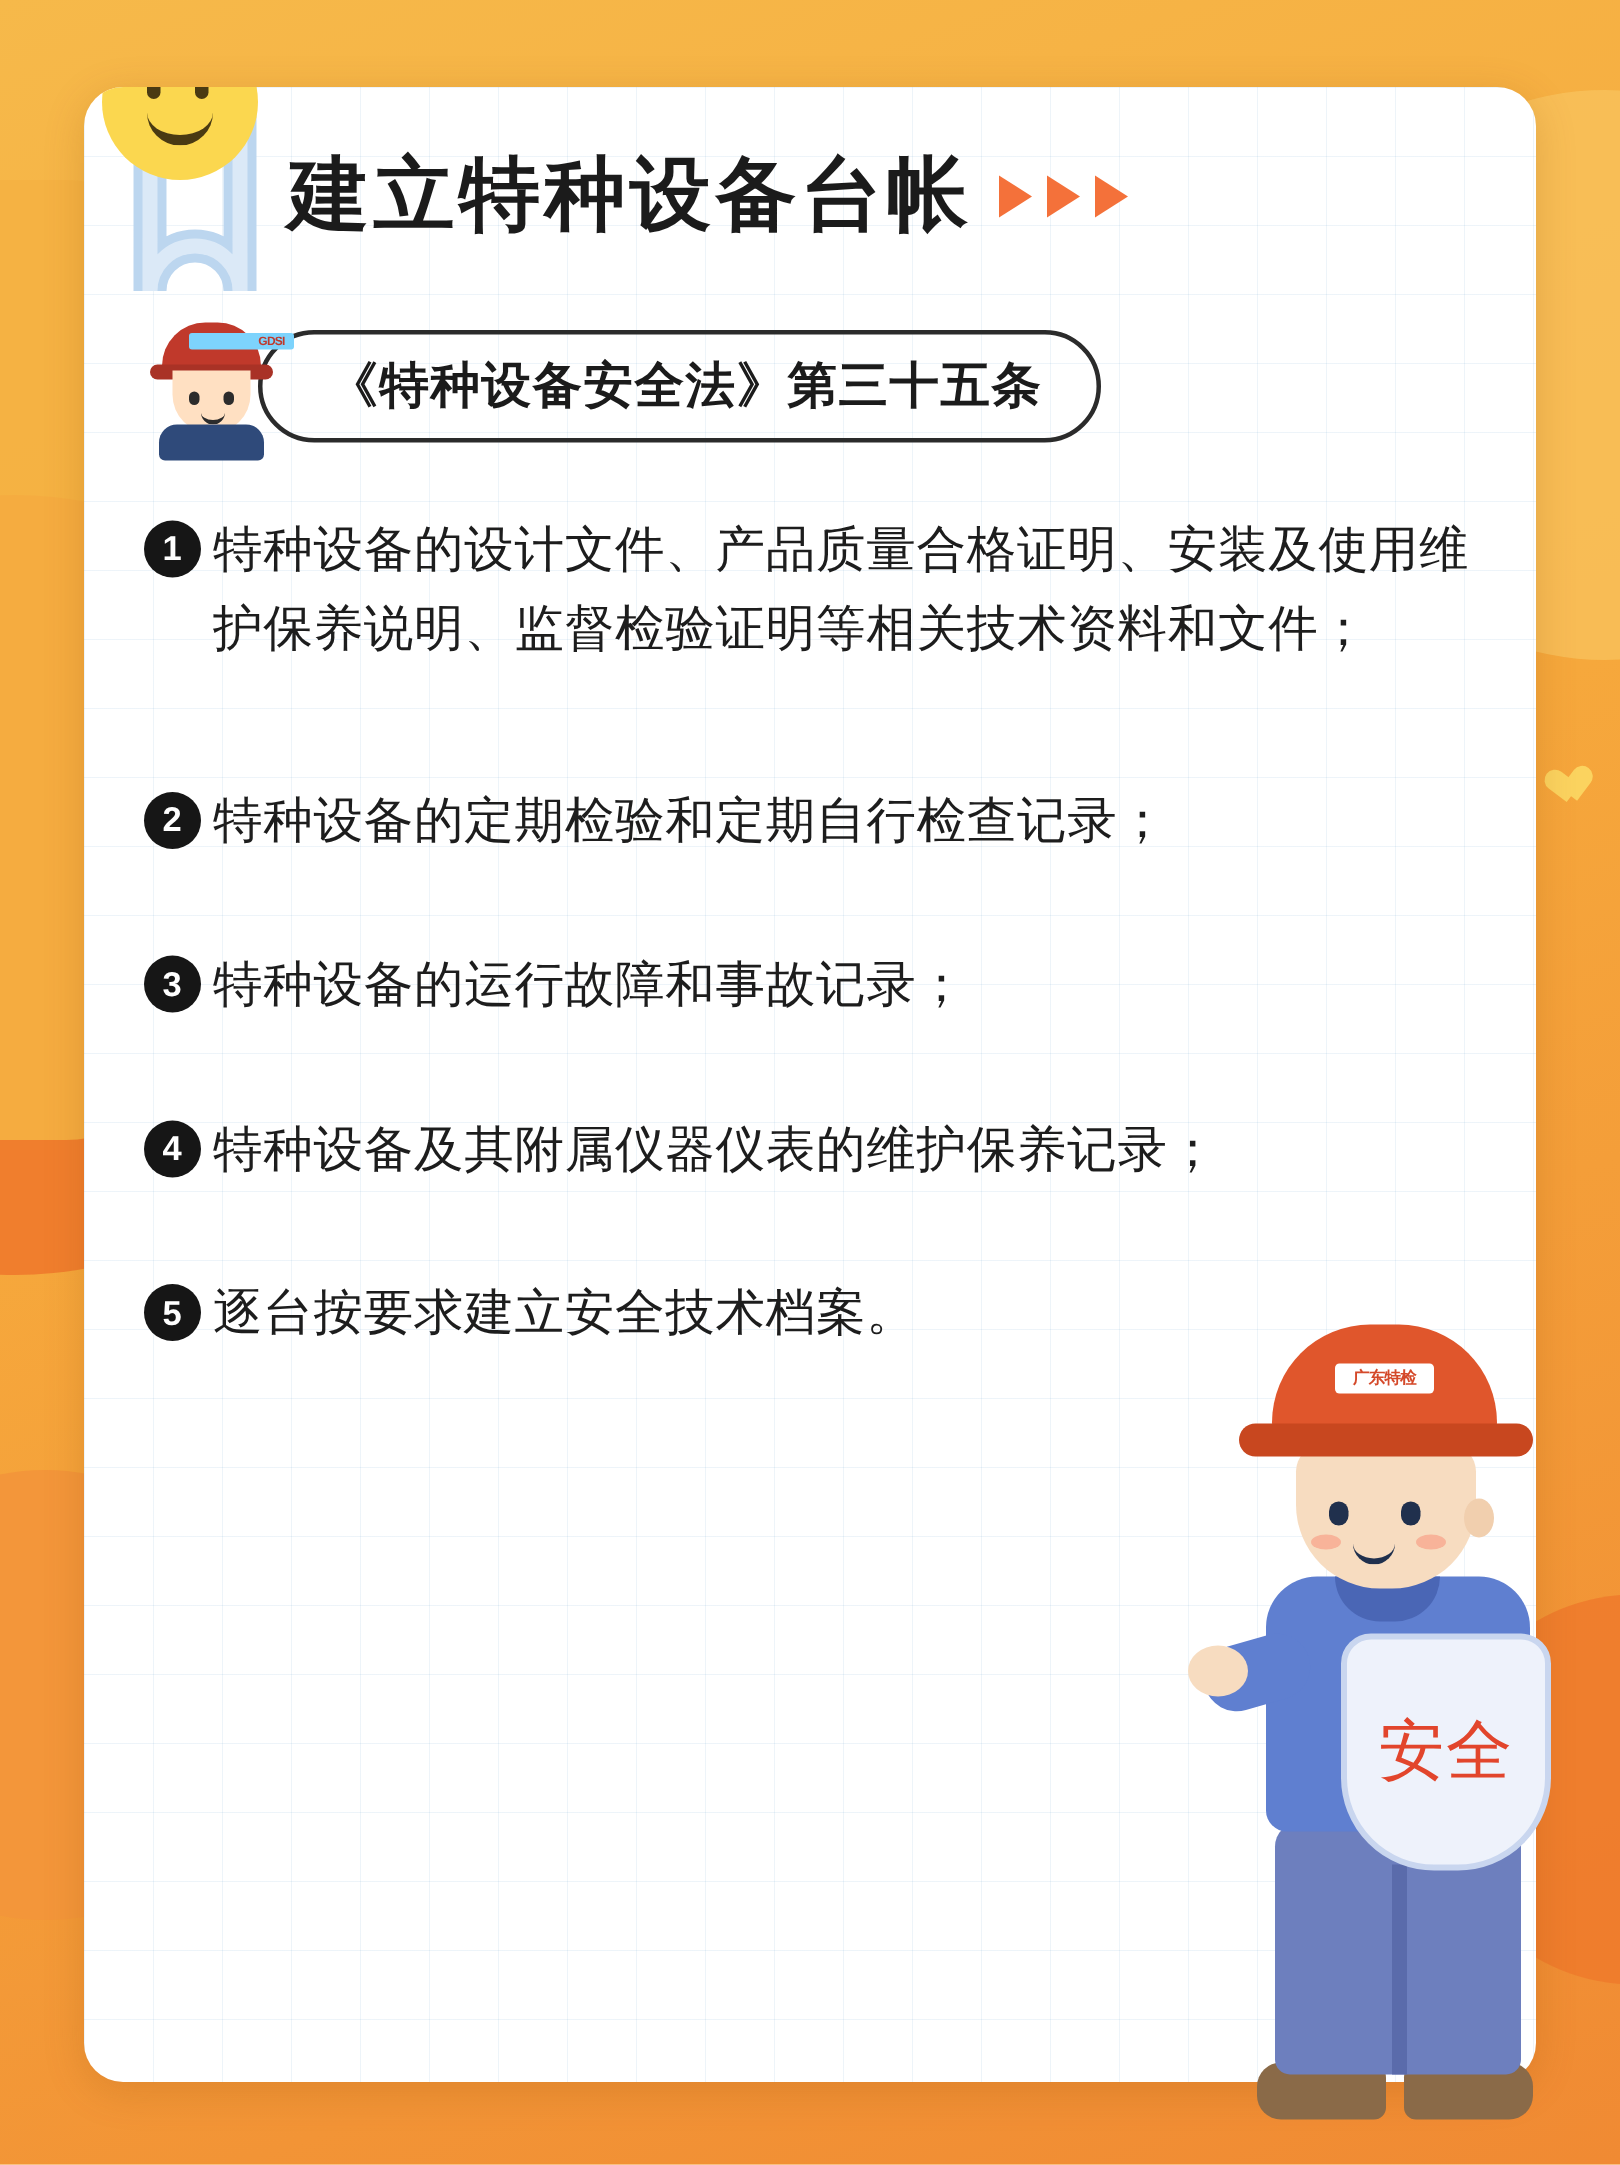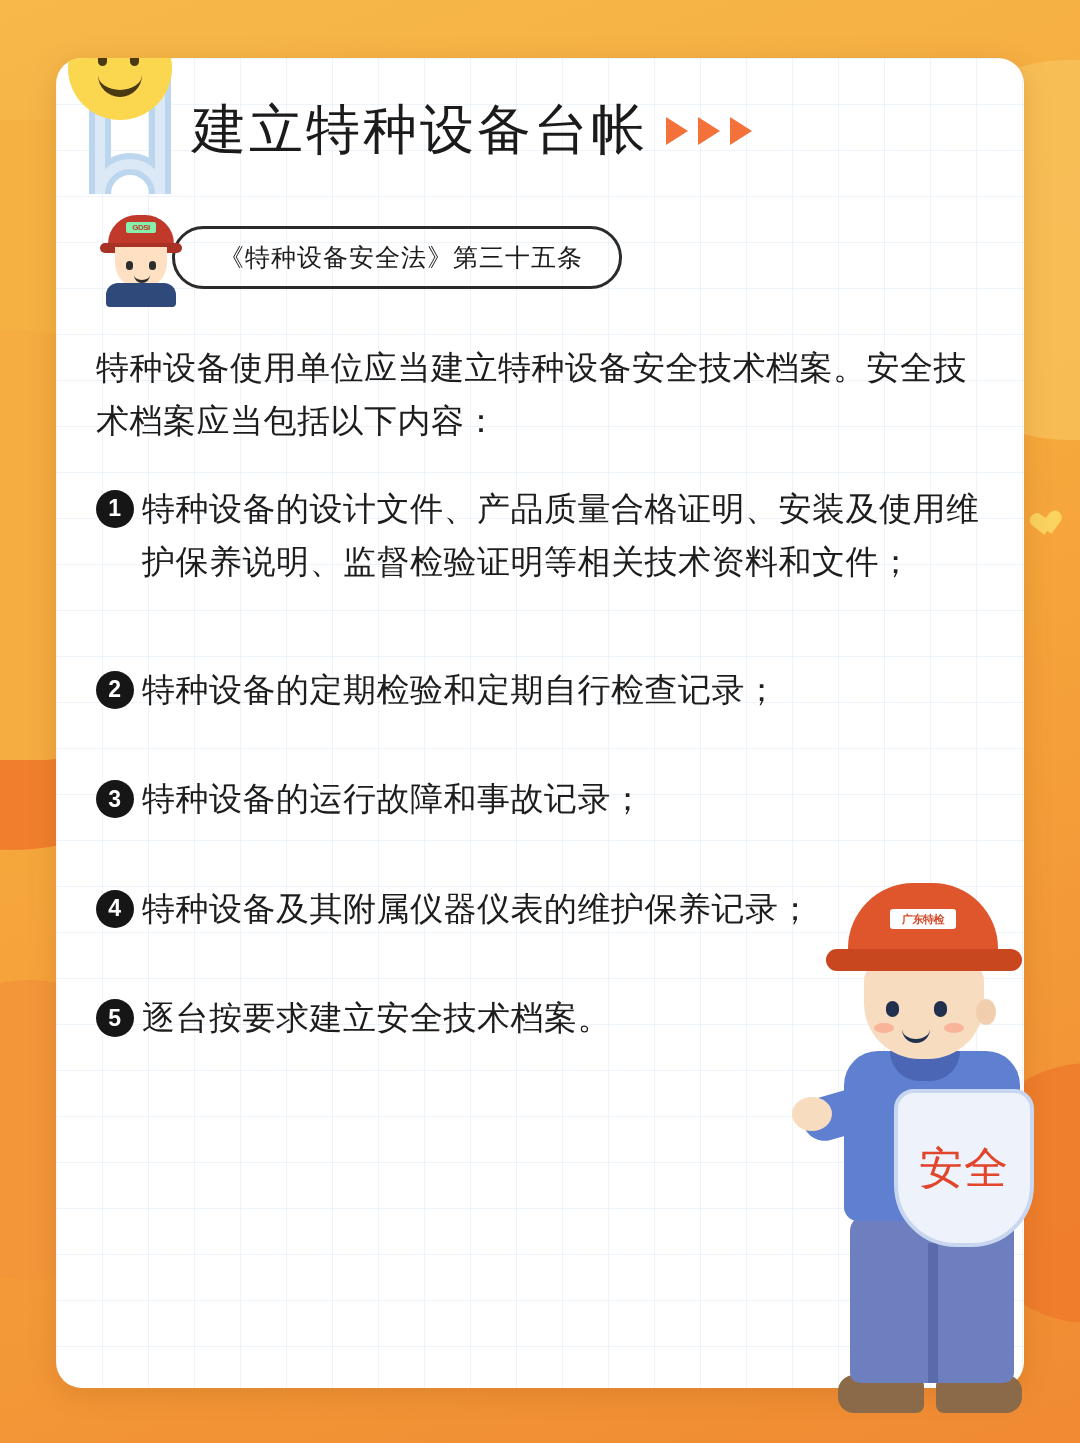--- a/index.html
+++ b/index.html
@@ -144,21 +144,21 @@
   }
 
   
   .title-block {
     position: relative;
     z-index: 3;
     margin-left: 96px;
   }
   .title-line1 {
     font-size: 54px;
-    font-weight: normal;
+    font-weight: bold;
     letter-spacing: 3px;
     color: #1b1b1b;
     display: flex;
     align-items: center;
     gap: 18px;
     white-space: nowrap;
   }
   .arrows {
     display: flex;
     gap: 10px;
@@ -206,28 +206,29 @@
     position: absolute;
     left: 4px; top: 34px;
     width: 82px; height: 10px;
     background: #a93226;
     border-radius: 6px;
   }
   .wb-logo {
     position: absolute;
     left: 30px; top: 13px;
     width: 30px; height: 11px;
-    background: #86efac;
+    background: #7dd3fc;
     border-radius: 2px;
     font-size: 8px;
     color: #c0392b;
     text-align: center;
     line-height: 11px;
     font-weight: bold;
     letter-spacing: -.5px;
+    padding-left: 40px;
   }
   .wb-face {
     position: absolute;
     left: 19px; top: 38px;
     width: 52px; height: 42px;
     background: #ffe0c2;
     border-radius: 0 0 26px 26px;
   }
   .wb-eye {
     position: absolute;
@@ -250,22 +251,22 @@
     left: 10px; top: 74px;
     width: 70px; height: 24px;
     background: #2f4a7a;
     border-radius: 12px 12px 4px 4px;
   }
   .law-pill {
     margin-left: -16px;
     border: 3px solid #2b2b2b;
     border-radius: 40px;
     padding: 12px 36px 12px 44px;
-    font-size: 25px;
-    font-weight: normal;
+    font-size: 33px;
+    font-weight: bold;
     color: #1b1b1b;
     letter-spacing: 1px;
     background: transparent;
     white-space: nowrap;
   }
 
   
   .intro {
     position: relative;
     z-index: 3;
@@ -482,21 +483,20 @@
         <div class="wb-brim"></div>
         <div class="wb-face"></div>
         <div class="wb-eye l"></div>
         <div class="wb-eye r"></div>
         <div class="wb-smile"></div>
         <div class="wb-body"></div>
       </div>
       <div class="law-pill">《特种设备安全法》第三十五条</div>
     </div>
 
-    <div class="intro">特种设备使用单位应当建立特种设备安全技术档案。安全技术档案应当包括以下内容：</div>
 
     <div class="items">
       <div class="item first">
         <div class="num">1</div>
         <div class="txt">特种设备的设计文件、产品质量合格证明、安装及使用维护保养说明、监督检验证明等相关技术资料和文件；</div>
       </div>
       <div class="item">
         <div class="num">2</div>
         <div class="txt">特种设备的定期检验和定期自行检查记录；</div>
       </div>

